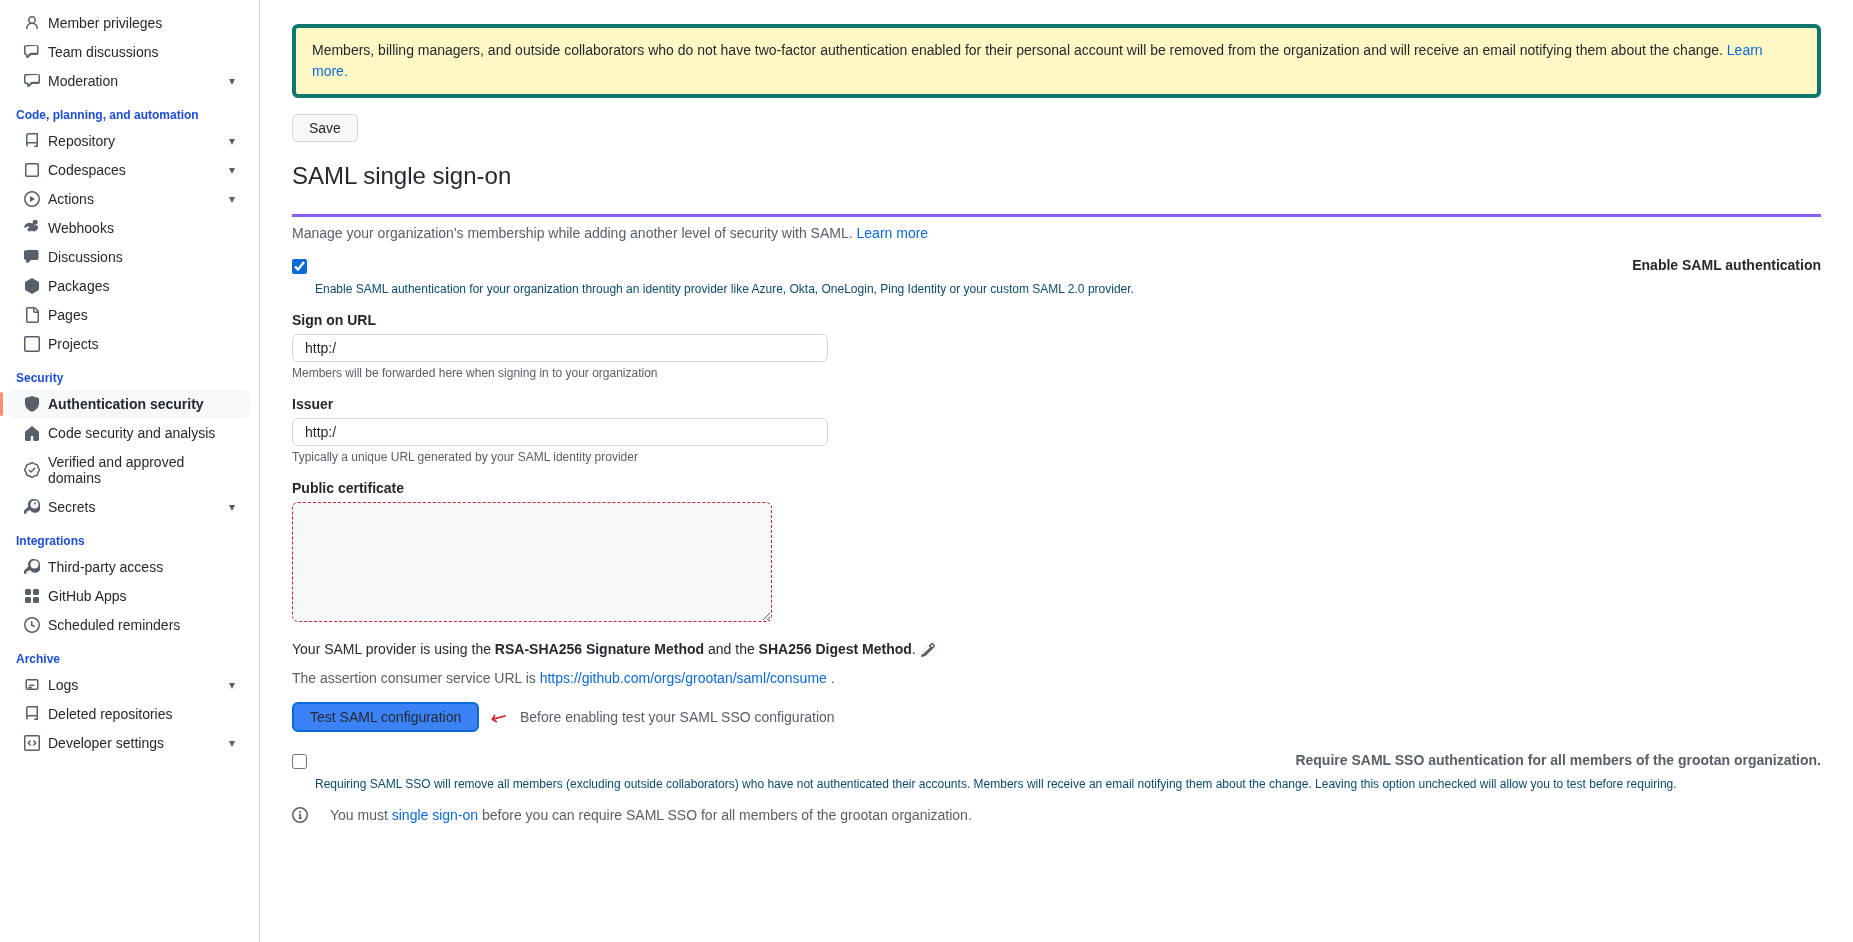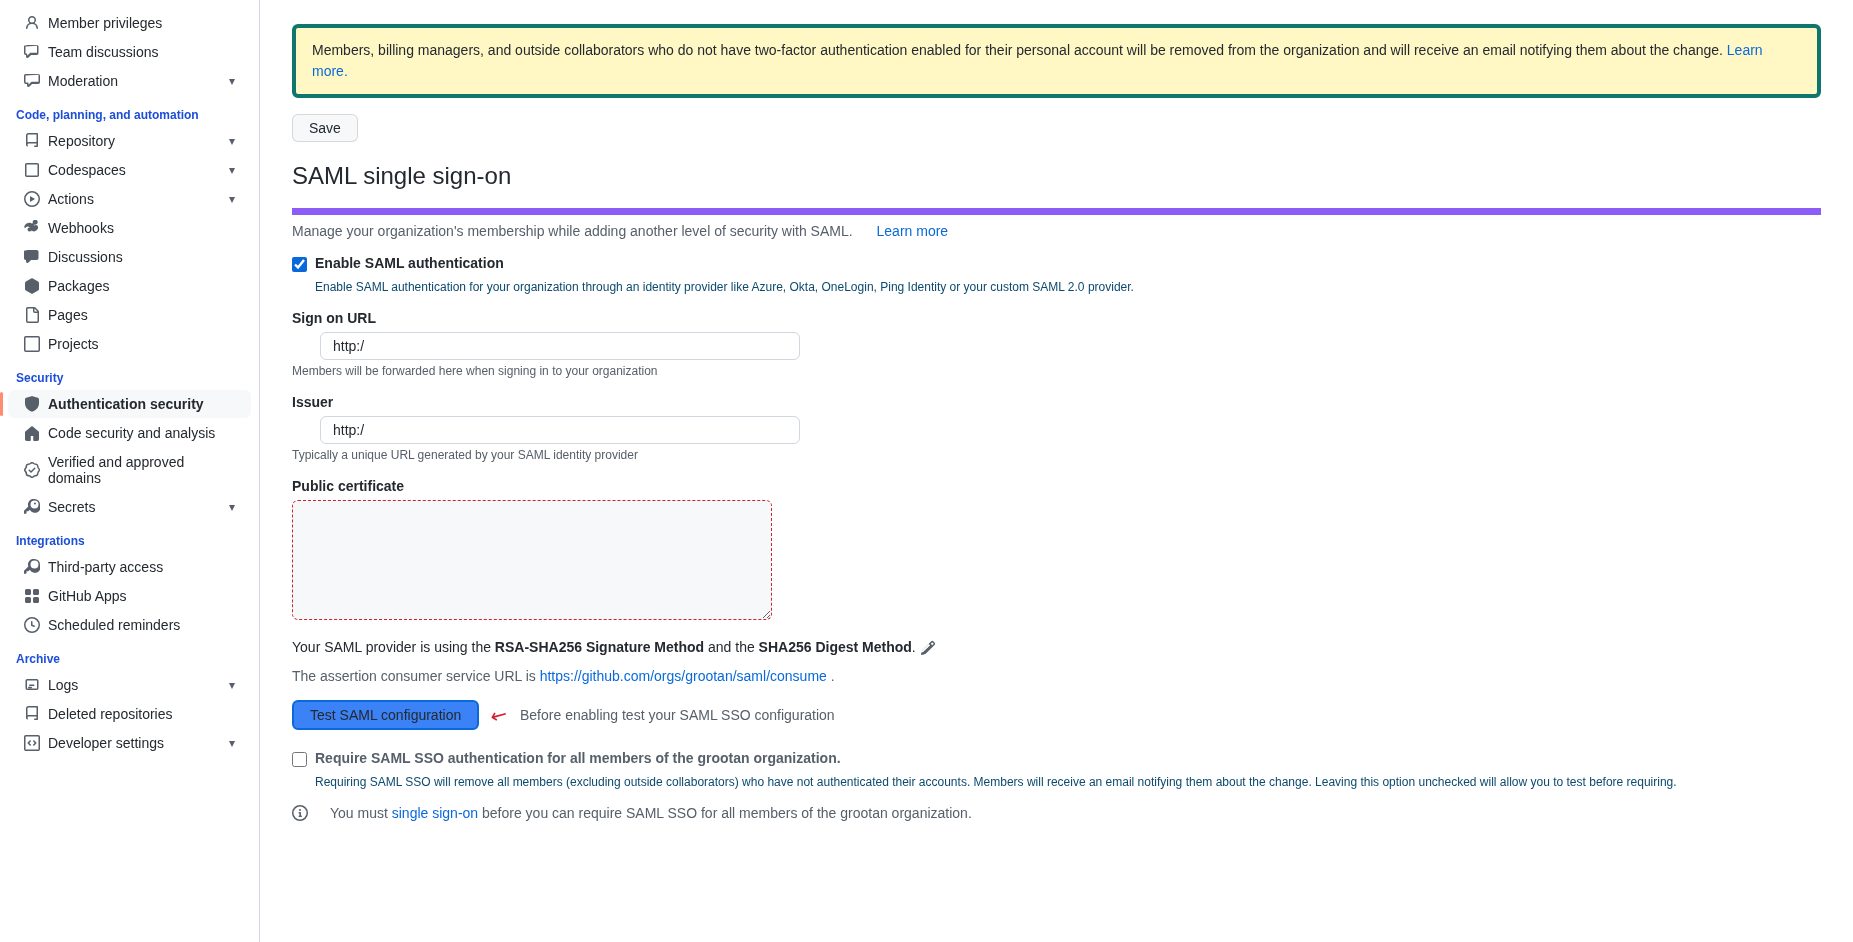--- a/index.html
+++ b/index.html
@@ -102,58 +102,58 @@
       background: #f6f8fa;
       border-color: rgba(31,35,40,0.15);
       color: #24292f;
     }
     
     .section-title {
       font-size: 24px;
       font-weight: 400;
       color: #24292f;
       margin: 20px 0 8px 0;
-      padding-bottom: 18px;
-      border-bottom: 7px solid #8b5cf6;
+      padding-bottom: 24px;
+      border-bottom: 3px solid #8b5cf6;
     }
     .section-desc {
       font-size: 14px;
       color: #57606a;
       margin-bottom: 16px;
     }
-    .section-desc a { color: #0969da; text-decoration: none; margin-left: 20px; }
+    .section-desc a { color: #0969da; text-decoration: none; }
     
     .checkbox-row {
       display: flex;
       align-items: flex-start;
-      gap: 8px;
+      gap: 16px;
       margin-bottom: 8px;
+      justify-content: space-between;
     }
     .checkbox-row input[type=checkbox] {
       margin-top: 2px;
       accent-color: #0969da;
       width: 15px;
       height: 15px;
     }
     .checkbox-label { font-size: 14px; font-weight: 600; color: #24292f; }
     .checkbox-sub { font-size: 12px; color: #0c4a6e; margin-left: 23px; margin-bottom: 16px; }
     
     .form-group { margin-bottom: 16px; }
     .form-label { font-size: 14px; font-weight: 600; color: #24292f; margin-bottom: 6px; display: block; }
     .form-input {
-      width: 480px;
+      width: 536px;
       padding: 5px 12px;
       border: 1px solid #d0d7de;
       border-radius: 6px;
       font-size: 14px;
       color: #24292f;
       background: #fff;
       outline: none;
       display: block;
-      margin-left: 28px;
     }
     .form-hint { font-size: 12px; color: #57606a; margin-top: 4px; }
     
     .form-textarea {
       width: 480px;
       height: 120px;
       padding: 5px 12px;
       border: 1px dashed #cf222e;
       border-radius: 6px;
       font-size: 14px;

